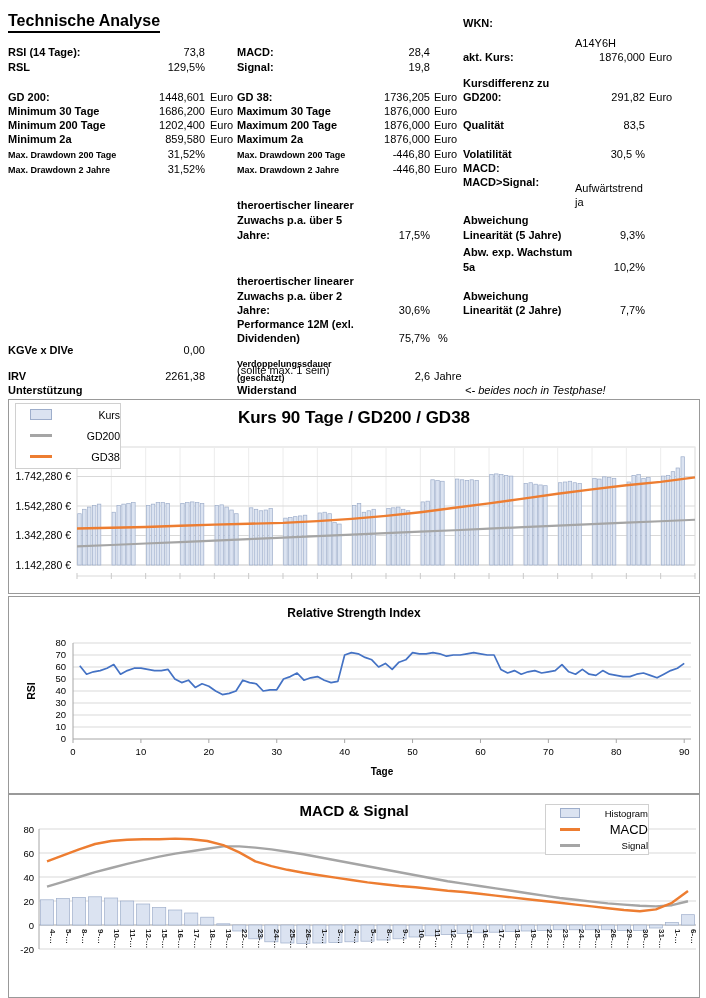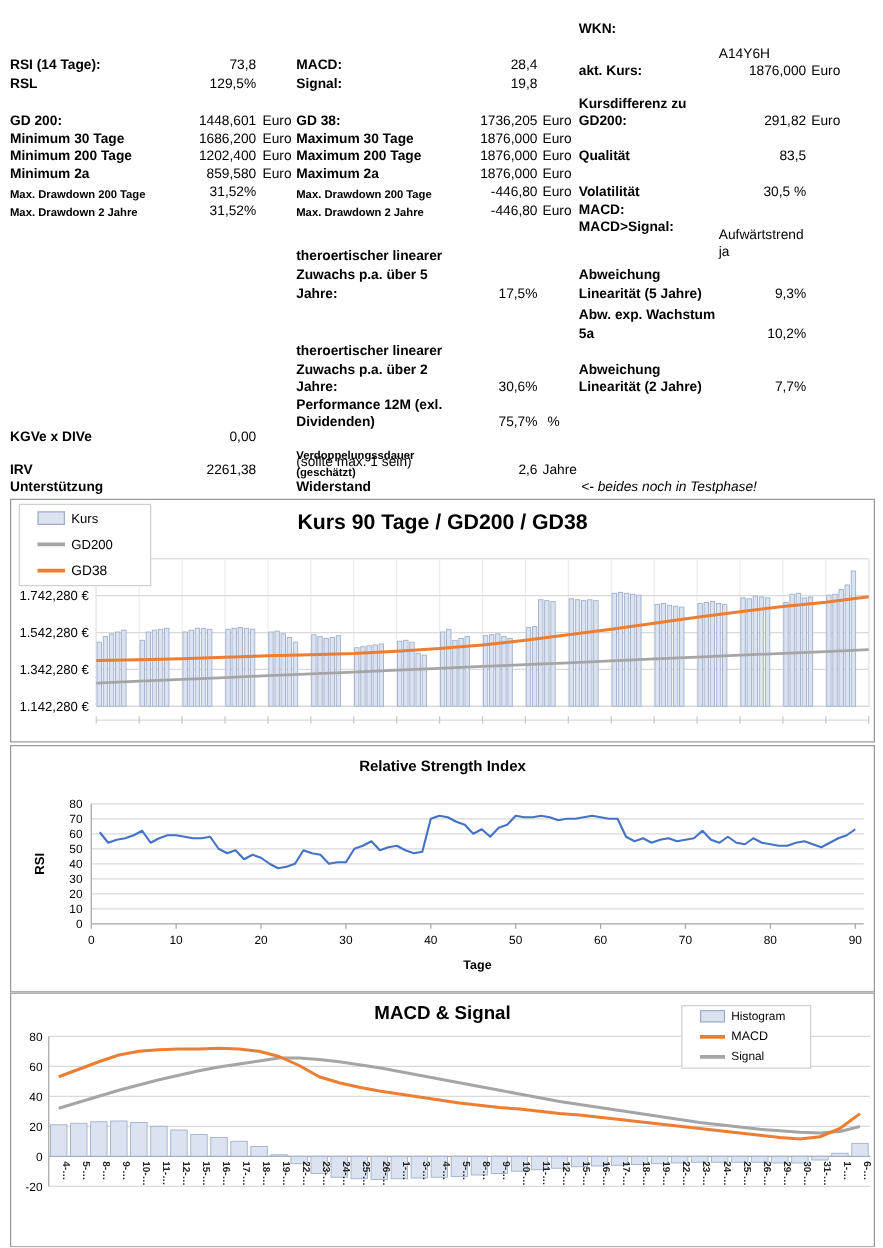--- a/index.html
+++ b/index.html
@@ -10,29 +10,30 @@
   .sm{font-size:9px;}
   .val{position:absolute;width:100px;text-align:right;font-size:11px;white-space:nowrap;line-height:13px;}
   .unit{position:absolute;font-size:11px;white-space:nowrap;line-height:13px;}
   .title{position:absolute;left:8px;top:12px;font-size:16px;font-weight:bold;
          border-bottom:2px solid #000;padding-bottom:1px;}
   .note{position:absolute;font-size:11px;font-style:italic;white-space:nowrap;}
   .chartbox{position:absolute;left:8px;background:#fff;border:1px solid #999;}
   .chartbox svg{position:absolute;left:0;top:0;}
   .ctitle{position:absolute;left:0;right:0;text-align:center;font-weight:bold;white-space:nowrap;}
   .legend{position:absolute;background:#fff;border:1px solid #d0d0d0;z-index:5;}
-  .lrow{display:flex;align-items:center;gap:5px;padding-left:14px;}
+  .lrow{display:flex;align-items:center;gap:5px;padding-left:14px;justify-content:space-between;}
   .swatch-bar{width:20px;height:9px;background:#dbe3f1;border:1px solid #9eaecb;}
   .swatch-line{width:22px;height:3px;}
 </style>
 </head>
 <body>
 
 <div class="page">
 
+  <div class="title">Technische Analyse</div>
 
   <div class="lbl" style="left:8px;top:46px">RSI (14 Tage):</div>
   <div class="val" style="left:105px;top:46px">73,8</div>
   <div class="lbl" style="left:8px;top:61px">RSL</div>
   <div class="val" style="left:105px;top:61px">129,5%</div>
 
   <div class="lbl" style="left:8px;top:91px">GD 200:</div>
   <div class="val" style="left:105px;top:91px">1448,601</div>
   <div class="unit" style="left:210px;top:91px">Euro</div>
   <div class="lbl" style="left:8px;top:105px">Minimum 30 Tage</div>
@@ -439,21 +440,21 @@
         <polyline points="38.01219512195122,66.4 54.036585365853654,60.4 70.0609756097561,54.400000000000006 86.08536585365853,49 102.10975609756098,46 118.1341463414634,44.8 134.15853658536585,44.2 150.1829268292683,44.2 166.2073170731707,43.6 182.23170731707316,44.2 198.2560975609756,46 214.28048780487805,50.2 230.30487804878047,57.400000000000006 246.3292682926829,66.4 262.3536585365854,71.2 278.3780487804878,74.80000000000001 294.4024390243902,77.8 310.4268292682927,80.2 326.4512195121951,82.6 342.4756097560975,85 358.5,87.4 374.5243902439024,89.2 390.54878048780483,91 406.5731707317073,92.19999999999999 422.5975609756097,94 438.6219512195122,95.80000000000001 454.6463414634146,97 470.67073170731703,98.80000000000001 486.6951219512195,100.60000000000001 502.7195121951219,102.39999999999999 518.7439024390244,104.19999999999999 534.7682926829268,106 550.7926829268292,107.8 566.8170731707316,109.6 582.8414634146341,111.4 598.8658536585366,113.2 614.890243902439,115 630.9146341463414,116.2 646.9390243902438,114.4 662.9634146341463,107.8 678.9878048780488,95.92" fill="none" stroke="#ed7d31" stroke-width="2.4" stroke-linejoin="round"></polyline>
       </svg>
     <div class="ctitle" style="top:7px;font-size:15px;">MACD &amp; Signal</div>
     <div class="legend" style="left:536px;top:9px;width:102px;height:49px;">
       <div class="lrow" style="height:16px;">
         <span class="swatch-bar" style="width:18px;height:8px;"></span>
         <span style="font-size:9.5px">Histogram</span>
       </div>
       <div class="lrow" style="height:16px;">
         <span class="swatch-line" style="width:20px;background:#ed7d31"></span>
-        <span style="font-size:10px">MACD</span>
+        <span style="font-size:13px">MACD</span>
       </div>
       <div class="lrow" style="height:16px;">
         <span class="swatch-line" style="width:20px;background:#a5a5a5"></span>
         <span style="font-size:9.5px">Signal</span>
       </div>
     </div>
   </div>
 
 </div>
 

